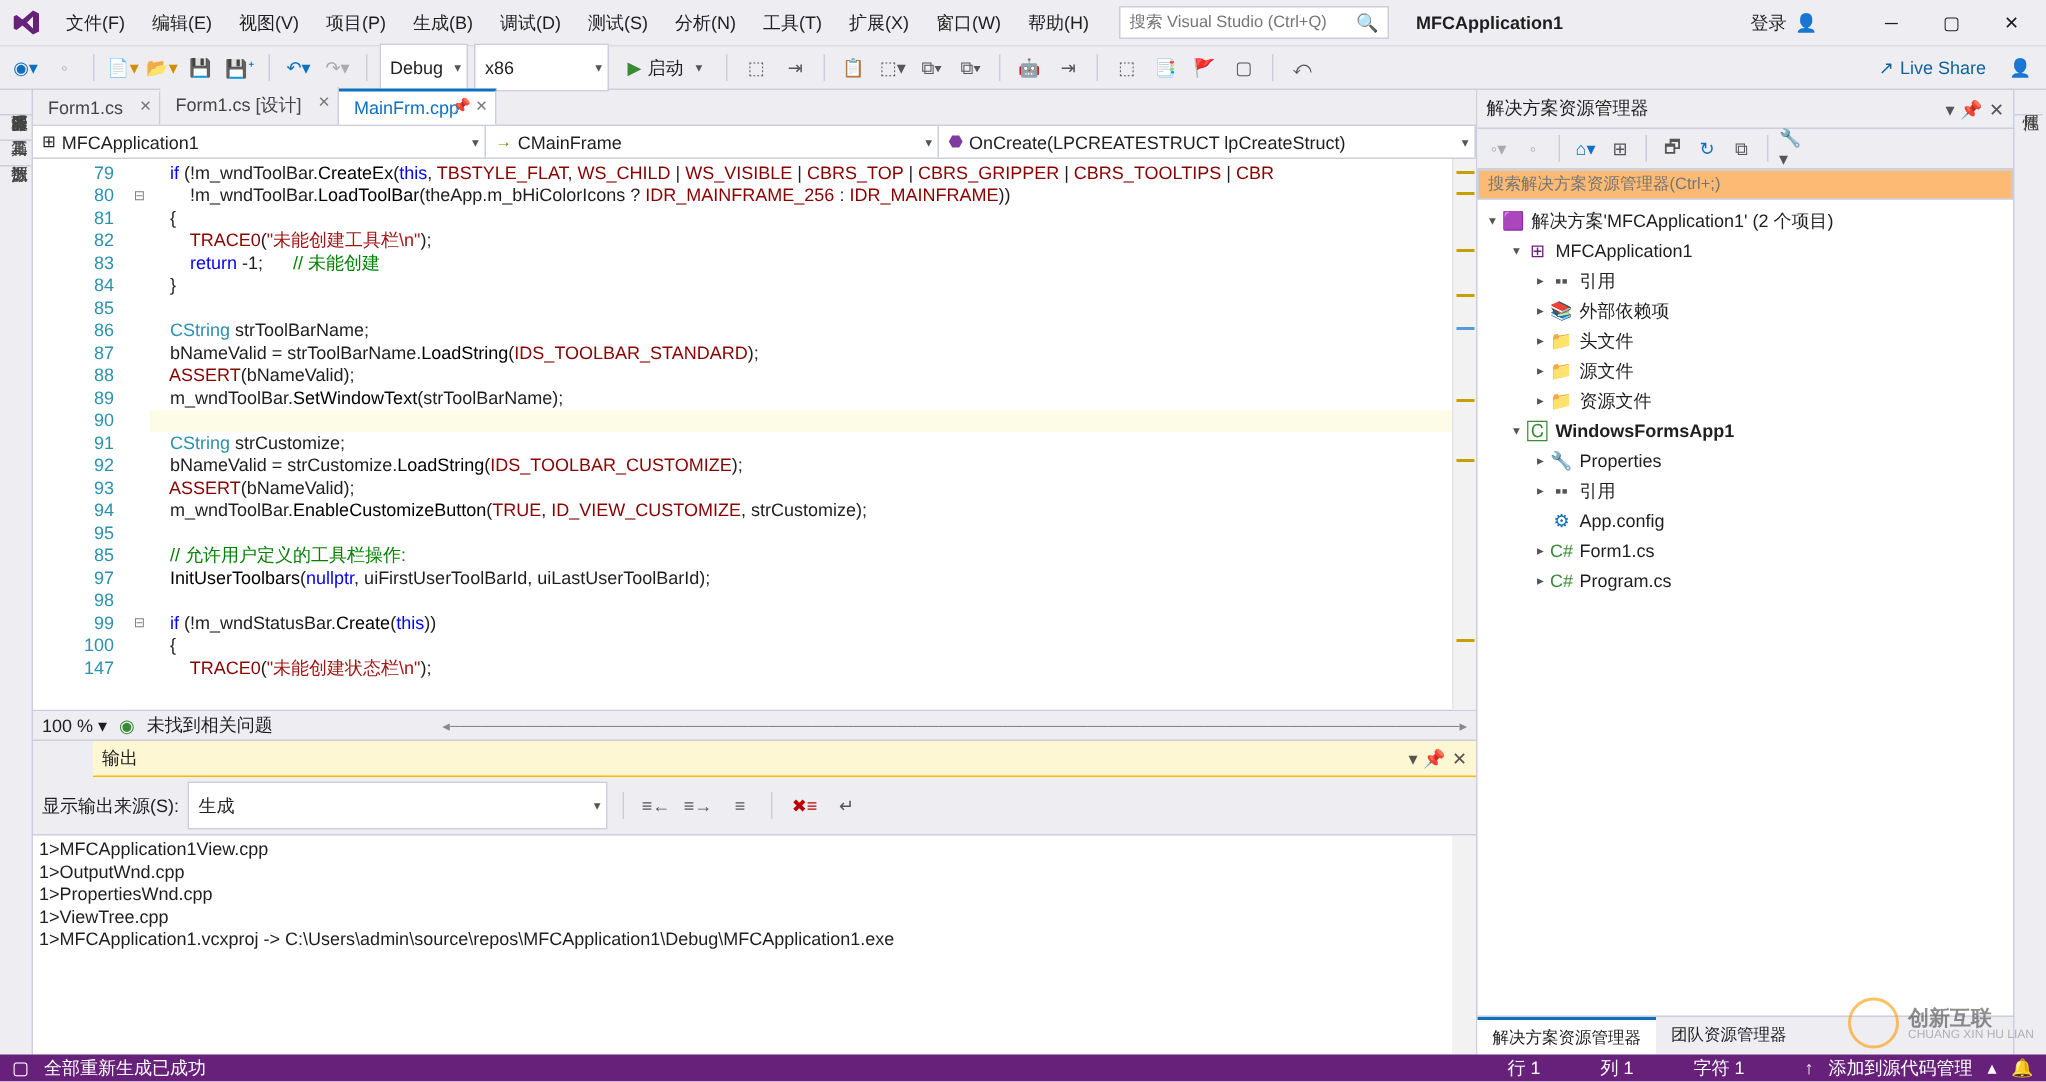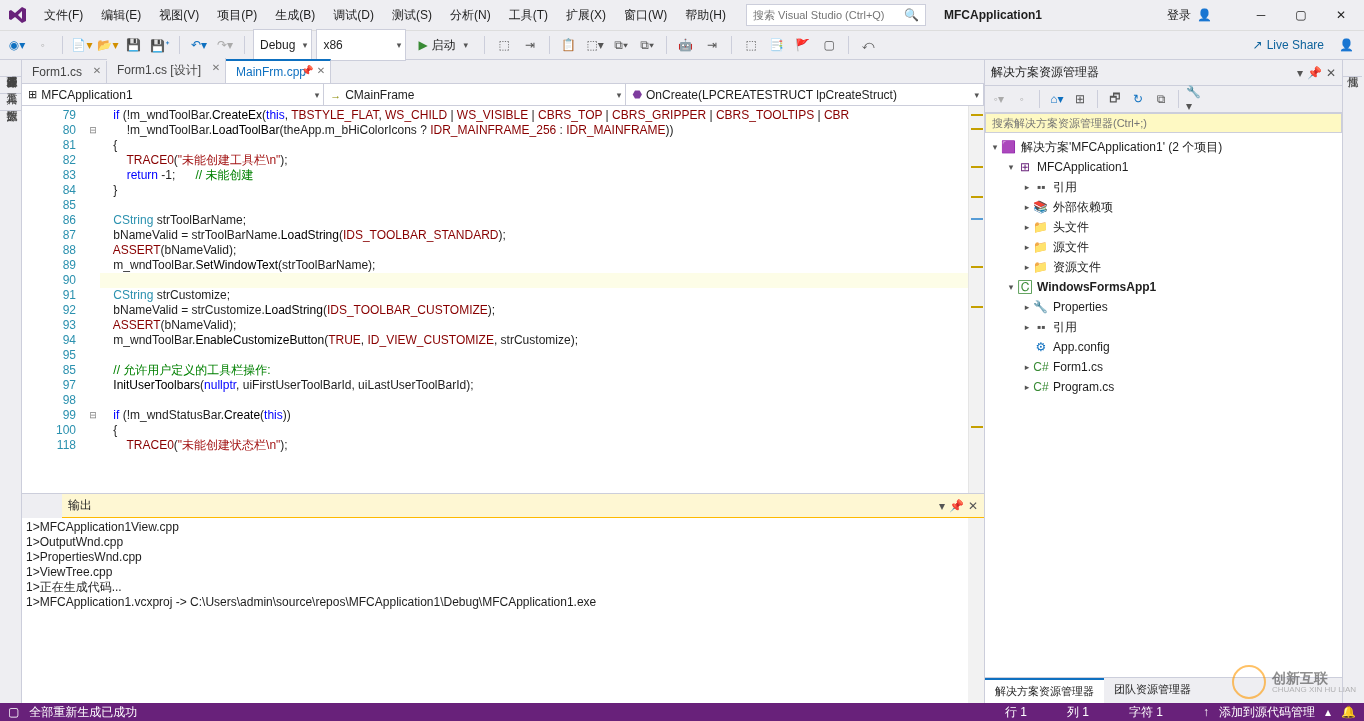--- a/index.html
+++ b/index.html
@@ -64,21 +64,21 @@
 .out-scroll { width:16px; background:#f2f2f2; }
 
 .right-rail { width:22px; background:#eeeef2; border-left:1px solid #cccedb; }
 .right-rail .rail-tab { writing-mode:vertical-rl; }
 
 .solution { width:358px; background:#fff; border-left:1px solid #cccedb; display:flex; flex-direction:column; }
 .sol-title { background:#eeeef2; padding:4px 6px; display:flex; align-items:center; border-bottom:1px solid #cccedb; }
 .sol-title .t-actions { margin-left:auto; display:flex; gap:4px; color:#555; }
 .sol-toolbar { background:#eeeef2; border-bottom:1px solid #cccedb; padding:3px 4px; display:flex; align-items:center; gap:3px; }
 .sol-toolbar .tb-btn { width:20px; height:20px; font-size:12px; }
-.sol-search { border:1px solid #cccedb; background:#fef9c3; color:#6d6d6d; padding:3px 6px; margin:0 0 2px 0; font-size:11px; }
+.sol-search { border:1px solid #cccedb; background:#fdba74; color:#6d6d6d; padding:3px 6px; margin:0 0 2px 0; font-size:11px; }
 .tree { flex:1; padding:2px 0; overflow:auto; }
 .tn { display:flex; align-items:center; height:20px; padding-left:4px; cursor:pointer; }
 .tn .tw { width:12px; font-size:9px; color:#555; text-align:center; }
 .tn .ic { width:16px; margin-right:4px; display:flex; align-items:center; justify-content:center; font-size:12px; }
 .sol-tabs { display:flex; border-top:1px solid #cccedb; background:#eeeef2; }
 .sol-tab { padding:4px 10px; font-size:11px; cursor:pointer; }
 .sol-tab.active { background:#fff; border-top:2px solid #0e70c0; }
 
 .statusbar { position:absolute; bottom:0; left:0; right:0; height:18px; background:#68217a; color:#fff; display:flex; align-items:center; padding:0 8px; font-size:11px; gap:40px; }
 .statusbar .sb-right { margin-left:auto; display:flex; gap:10px; align-items:center; }
@@ -219,21 +219,21 @@
           <div>91</div>
           <div>92</div>
           <div>93</div>
           <div>94</div>
           <div>95</div>
           <div>85</div>
           <div>97</div>
           <div>98</div>
           <div>99</div>
           <div>100</div>
-          <div>118</div>
+          <div>147</div>
         </div>
       <div class="fold" id="fold">
           <div></div>
           <div>⊟</div>
           <div></div>
           <div></div>
           <div></div>
           <div></div>
           <div></div>
           <div></div>
@@ -261,37 +261,53 @@
           <div class="mk" style="top:60px"></div>
             <div class="mk" style="top:90px"></div>
           <div class="mk" style="top:112px;background:#569cd6"></div>
           <div class="mk" style="top:160px"></div>
             <div class="mk" style="top:200px"></div>
           <div class="mk" style="top:320px"></div>
         </div>
       </div>
     </div>
 
+    <div class="zm">
+      <span><span>100 %</span> ▾</span>
+      <span class="ok">◉</span>
+      <span>未找到相关问题</span>
+      <span style="margin-left:auto;font-size:10px;color:#888">◂───────────────────────────────────────────────────────────────────────────────────────────────▸</span>
+    </div>
 
     <div class="output-panel">
       <div class="out-title hl">
         <span>输出</span>
         <div class="t-actions">
           <span>▾</span>
           <span>📌</span>
           <span>✕</span>
         </div>
       </div>
+      <div class="out-toolbar">
+        <span>显示输出来源(S):</span>
+        <div class="combo" style="min-width:280px">生成</div>
+        <div class="tb-sep"></div>
+        <div class="tb-btn">≡←</div>
+        <div class="tb-btn">≡→</div>
+        <div class="tb-btn">≡</div>
+        <div class="tb-sep"></div>
+        <div class="tb-btn" style="color:#b00">✖≡</div>
+        <div class="tb-btn">↵</div>
+      </div>
       <div style="display:flex;flex:1;overflow:hidden">
         <div class="out-body" id="out-body">
             <div>1&gt;MFCApplication1View.cpp</div>
             <div>1&gt;OutputWnd.cpp</div>
             <div>1&gt;PropertiesWnd.cpp</div>
             <div>1&gt;ViewTree.cpp</div>
-            <div>1&gt;正在生成代码...</div>
             <div>1&gt;MFCApplication1.vcxproj -&gt; C:\Users\admin\source\repos\MFCApplication1\Debug\MFCApplication1.exe</div>
           </div>
         <div class="out-scroll"></div>
       </div>
     </div>
   </div>
 
   <div class="solution">
     <div class="sol-title">
       <span>解决方案资源管理器</span>

